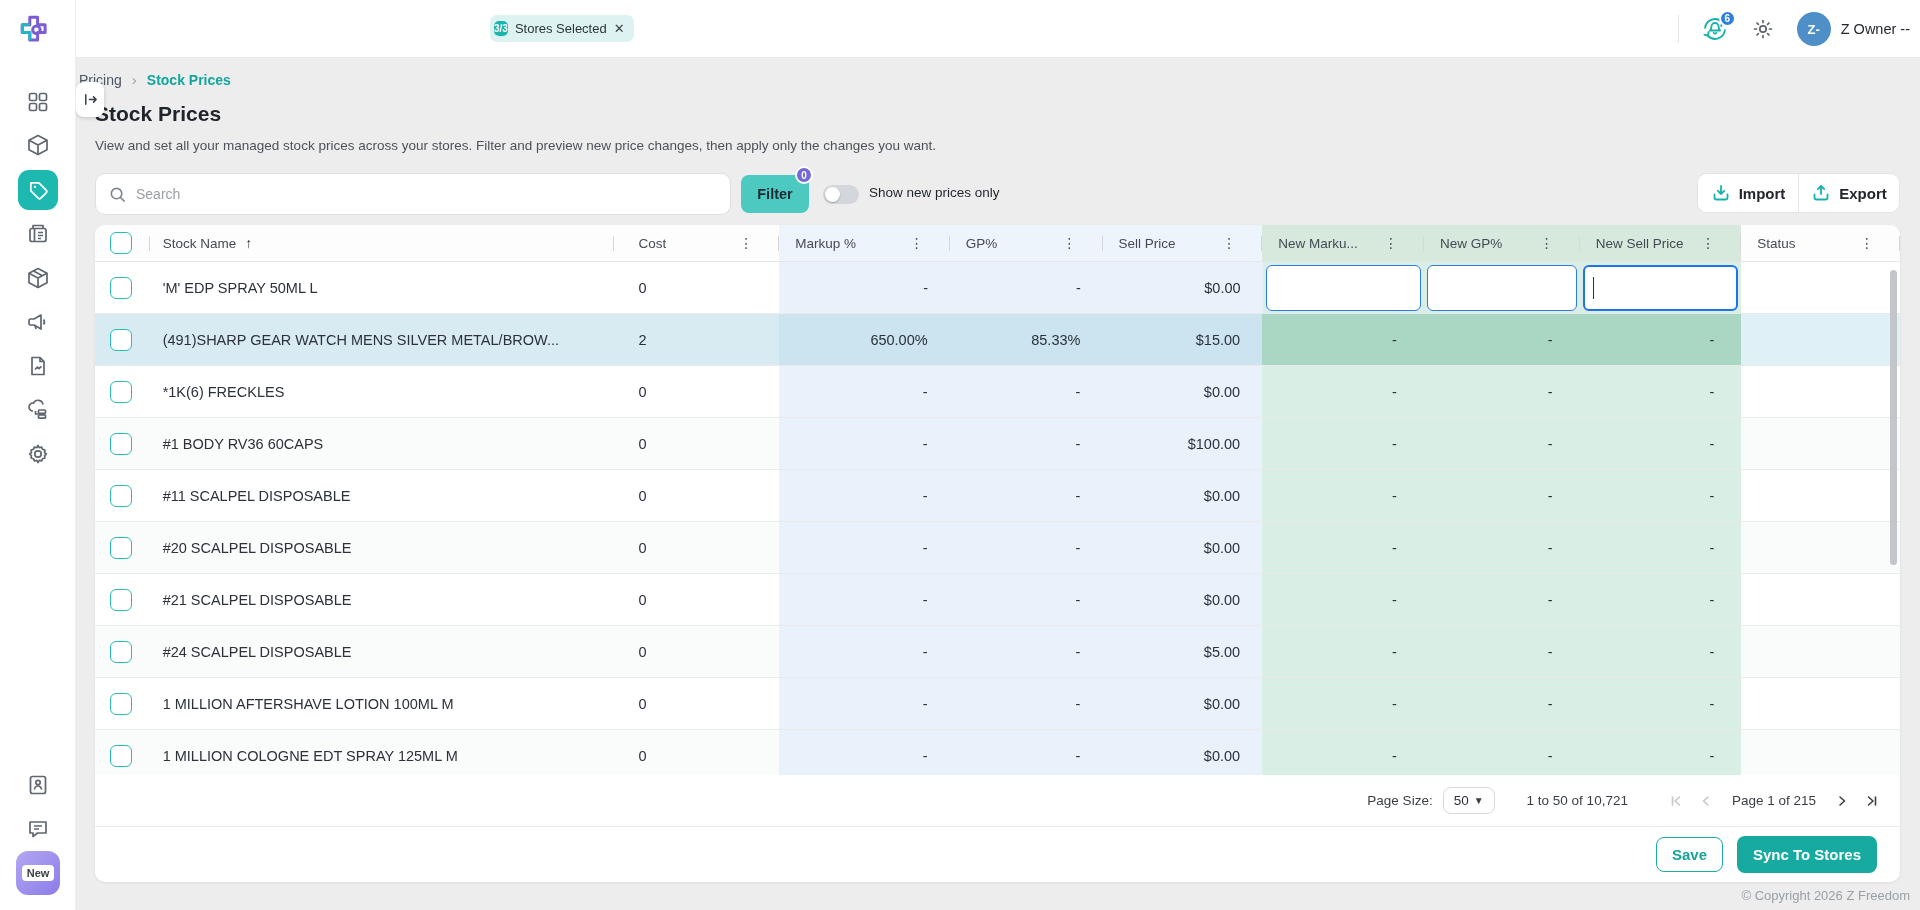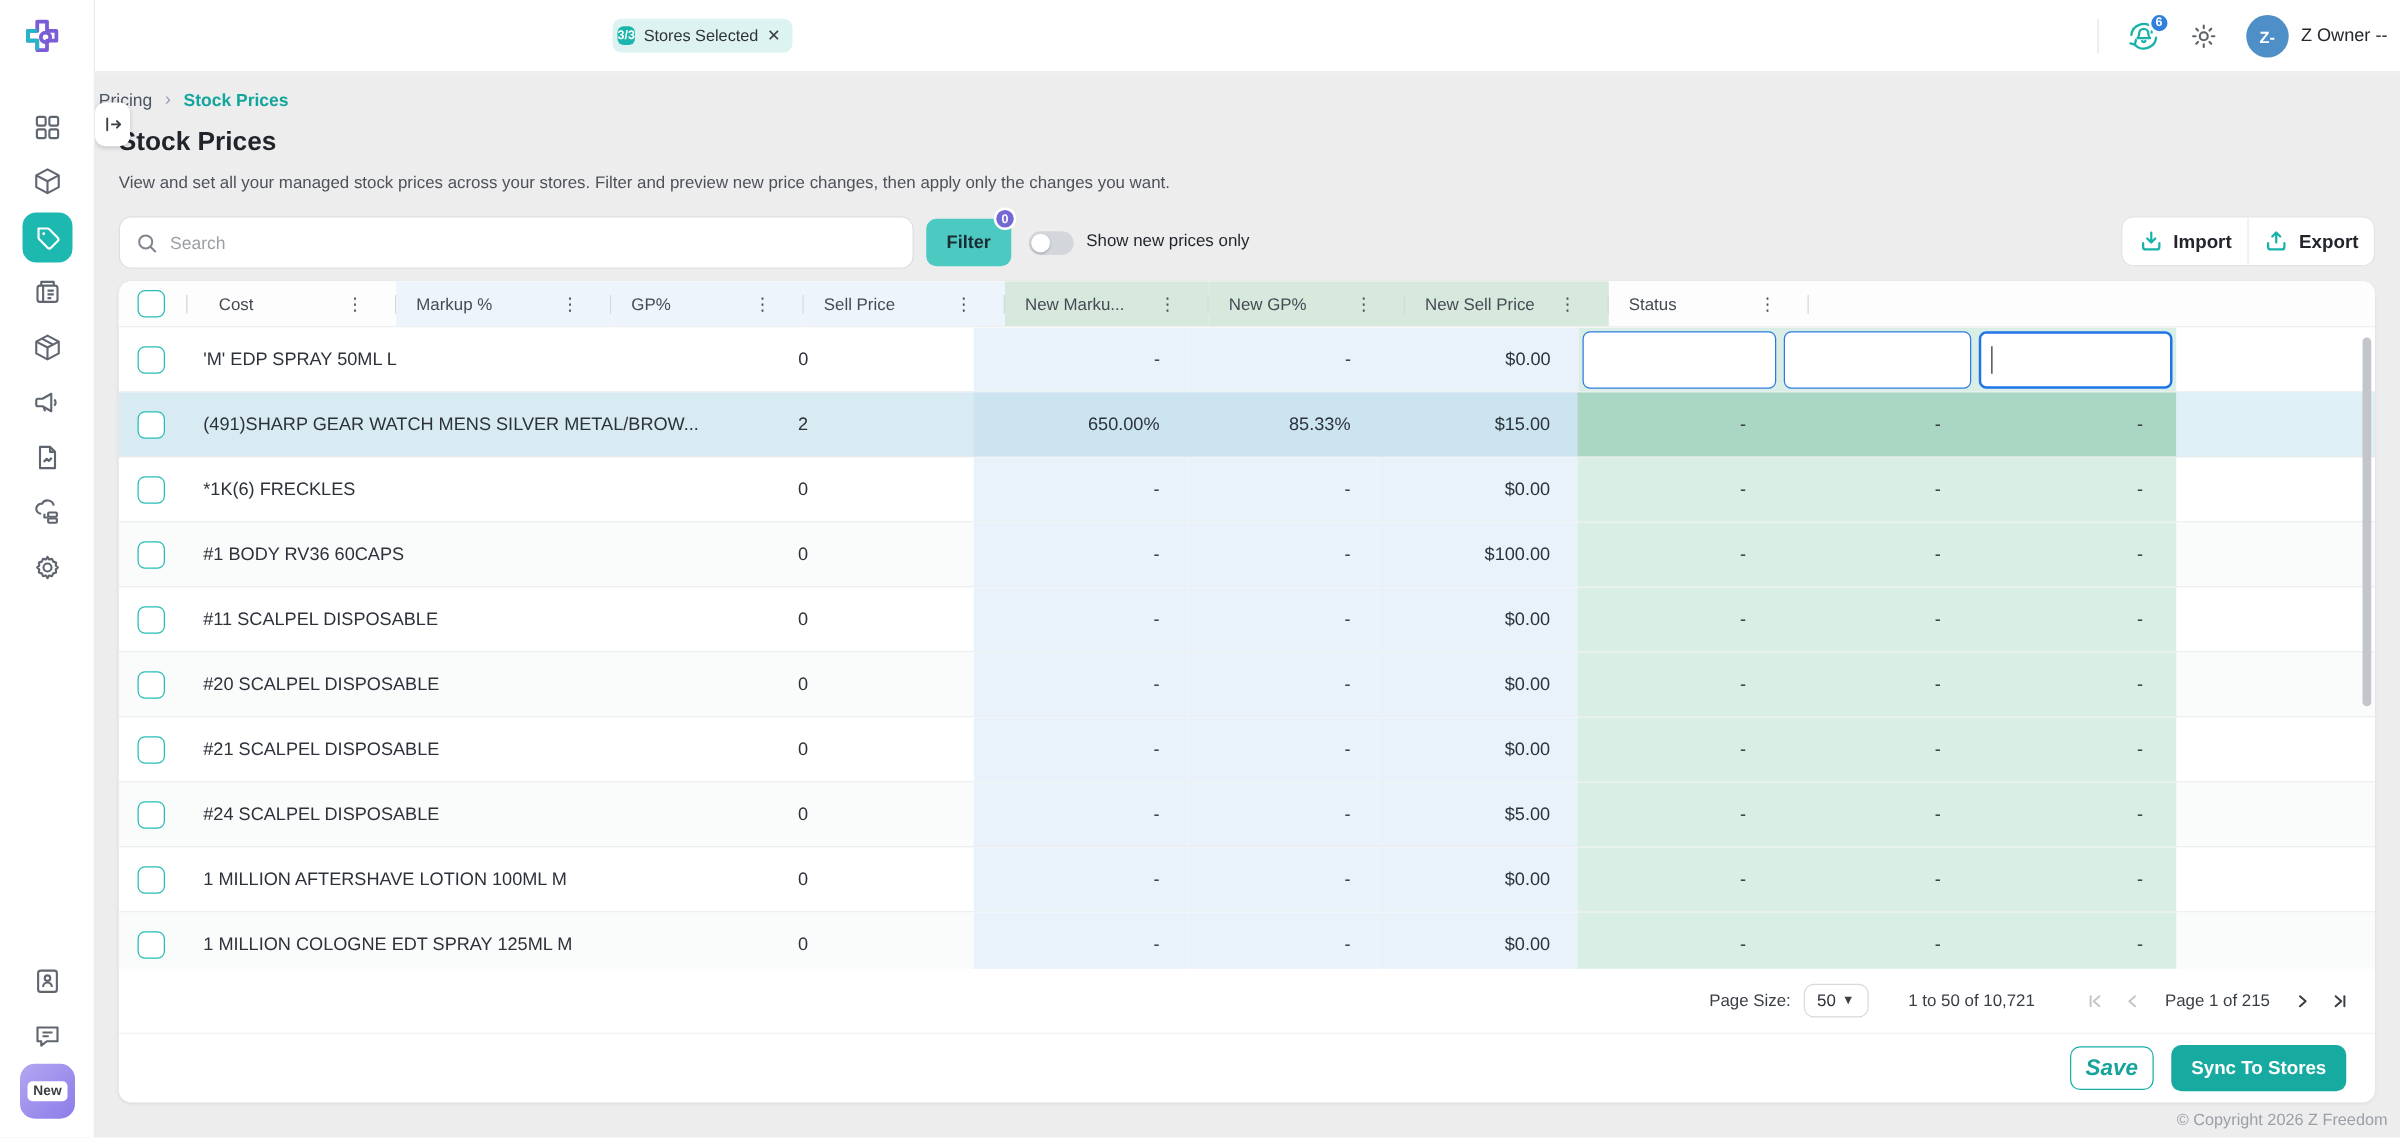--- a/index.html
+++ b/index.html
@@ -100,21 +100,21 @@
   .ps-select { display:flex; align-items:center; gap:5px; border:1px solid #d7d9dd; border-radius:8px; padding:5px 10px; cursor:pointer; color:#2c313a; }
   .ps-caret { font-size:10px; color:#3a3f46; }
   .range-text { margin-left:32px; }
   .pg-nav { display:flex; align-items:center; margin-left:36px; gap:6px; }
   .pg-btn { width:24px; height:24px; display:flex; align-items:center; justify-content:center; cursor:pointer; color:#3a3f46; }
   .pg-btn.disabled { color:#c3c7cc; cursor:default; }
   .page-text { margin:0 8px; }
 
   
   .card-footer { display:flex; align-items:center; justify-content:flex-end; gap:14px; height:56px; border-top:1px solid #e9e9eb; padding-right:23px; border-radius:0 0 10px 10px; }
-  .save-btn { width:67px; height:35px; background:#fff; border:1.5px solid #18aea6; border-radius:8px; color:#17a39b; font-size:18px; font-weight:600; cursor:pointer; font-family:inherit;font-style:italic; }
+  .save-btn { width:67px; height:35px; background:#fff; border:1.5px solid #18aea6; border-radius:8px; color:#17a39b; font-size:15px; font-weight:600; cursor:pointer; font-family:inherit; }
   .sync-btn { width:140px; height:37px; background:#16aaa1; border:none; border-radius:8px; color:#fff; font-size:15px; font-weight:700; cursor:pointer; font-family:inherit; }
 
   .copyright { position:absolute; right:10px; top:830px; font-size:13px; color:#9aa0a6; }
 </style>
 </head>
 <body>
 
 <div class="app">
 
   <nav class="sidebar">
@@ -279,20 +279,24 @@
           </svg>
           <span>Export</span>
         </button>
       </div>
     </div>
 
     <section class="card">
       <div class="thead">
         <div class="hc w-check">
             <div class="checkbox"></div>
+          </div>
+        <div class="hc w-name">
+            <span class="lbl">Stock Name</span>
+            <span class="sort-arrow">↑</span>
           </div>
         <div class="hc w-cost">
             <span class="lbl">Cost</span>
             <span class="dots">⋮</span>
           </div>
         <div class="hc w-markup h-blue">
             <span class="lbl">Markup %</span>
             <span class="dots">⋮</span>
           </div>
         <div class="hc w-gp h-blue">

